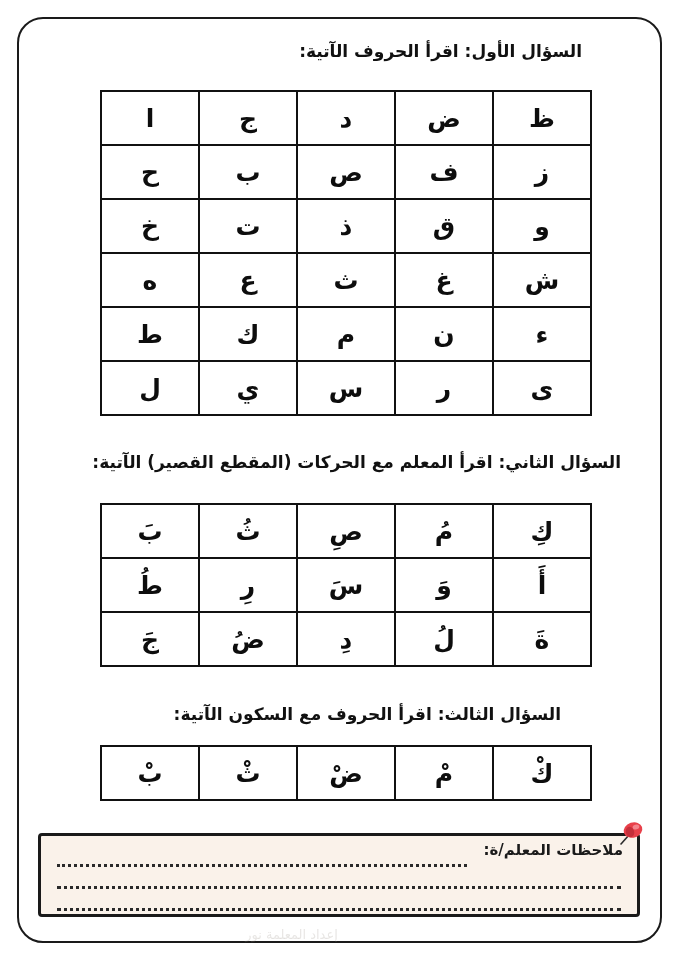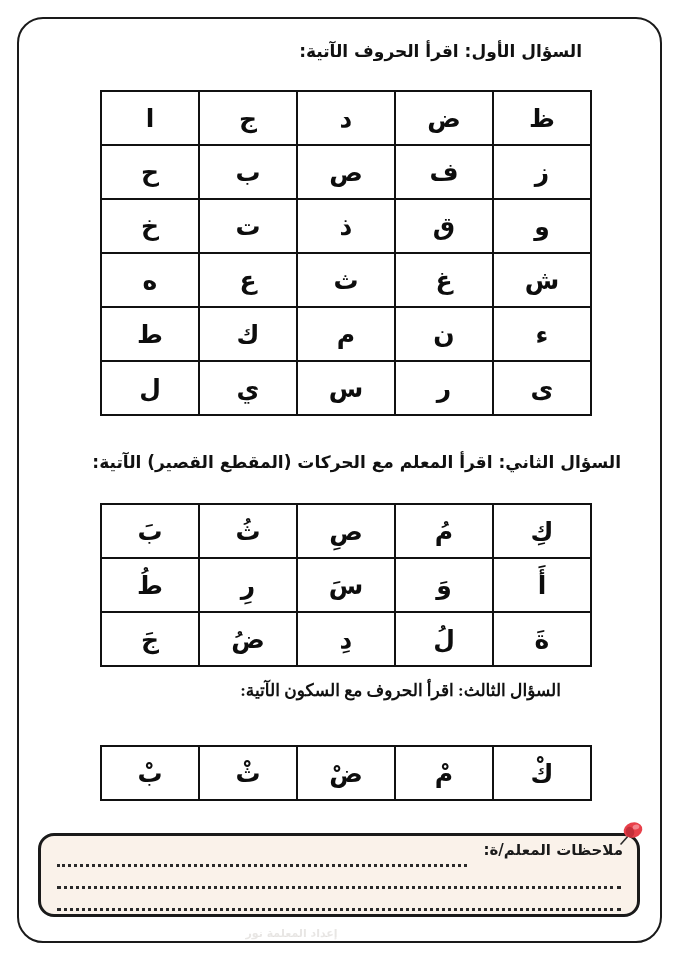--- a/index.html
+++ b/index.html
@@ -43,21 +43,21 @@
     direction: rtl;
     font-family: "DejaVu Sans", "Liberation Sans", sans-serif;
     font-weight: bold;
     font-size: 17px;
     color: #111111;
     letter-spacing: -0.2px;
     white-space: nowrap;
   }
   #heading-q1 { right: 97px; top: 41px; }
   #heading-q2 { right: 58px; top: 452px; }
-  #heading-q3 { right: 118px; top: 680px; font-family: Liberation Serif, serif; }
+  #heading-q3 { right: 118px; top: 704px; }
 
   
   .letter-table {
     position: absolute;
     border-collapse: collapse;
     table-layout: fixed;
     direction: rtl;
   }
   .letter-table td {
     border: 2px solid #111111;
@@ -100,21 +100,21 @@
   
   #notes-box {
     position: absolute;
     left: 38px;
     top: 833px;
     width: 602px;
     height: 84px;
     box-sizing: border-box;
     background: #faf2ea;
     border: 3px solid #1a1a1a;
-    border-radius: 16px;
+    border-radius: 4px;
   }
   #notes-label {
     position: absolute;
     right: 14px;
     top: 5px;
     direction: rtl;
     font-family: "DejaVu Sans", "Liberation Sans", sans-serif;
     font-weight: bold;
     font-size: 15px;
     color: #1a1a1a;
@@ -142,22 +142,22 @@
 
   
   #footer-watermark {
     position: absolute;
     left: 0;
     top: 927px;
     width: 583px;
     text-align: center;
     direction: rtl;
     font-family: "DejaVu Sans", "Liberation Sans", sans-serif;
-    font-size: 11px;
-    font-weight: bold;
+    font-size: 13px;
+    font-weight: normal;
     color: rgba(140, 132, 120, 0.20);
     white-space: nowrap;
   }
 </style>
 </head>
 <body>
 
 <div id="page-inner">
 
   <div id="page-frame"></div>

